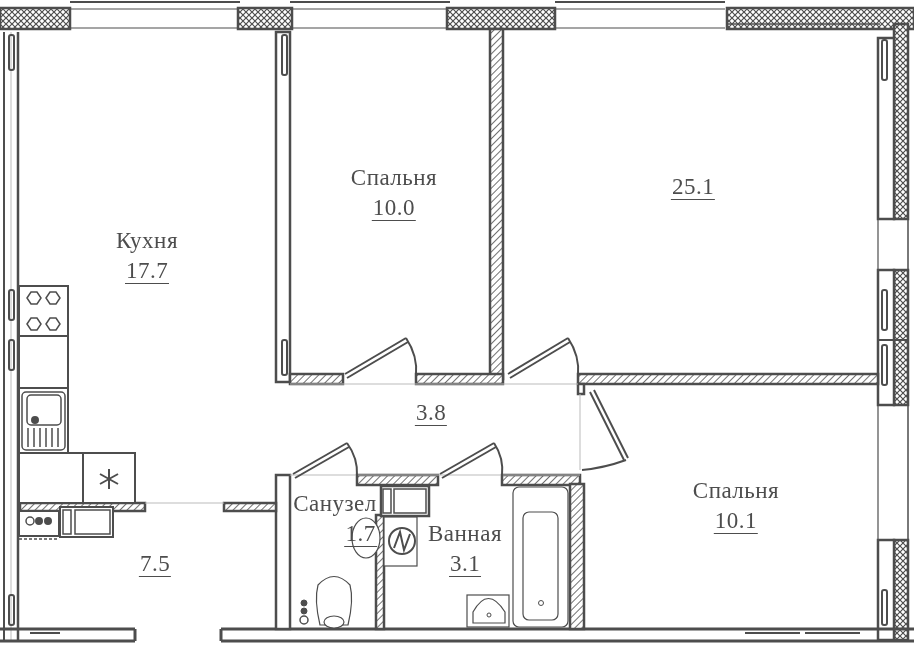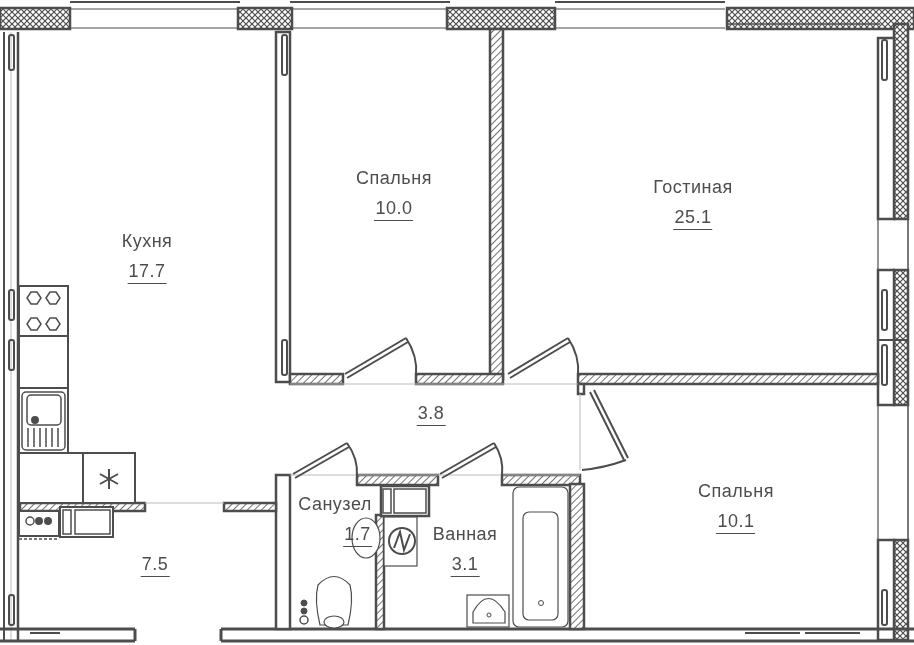--- a/index.html
+++ b/index.html
@@ -1,18 +1,18 @@
 <!DOCTYPE html>
 <html><head>
 <meta charset="utf-8">
 <style>
   html, body { margin:0; padding:0; background:#ffffff; }
   body { width:914px; height:645px; overflow:hidden; position:relative; font-family:"DejaVu Sans", sans-serif; }
   svg { position:absolute; left:0; top:0; }
-  .room-label { position:absolute; text-align:center; color:#4d4d4d; font-family:Liberation Sans, sans-serif; font-size:18px; line-height:30px; transform:translateX(-50%); white-space:nowrap; font-stretch:condensed; letter-spacing:0.5px; }
+  .room-label { position:absolute; text-align:center; color:#4d4d4d; font-family:Liberation Serif, serif; font-size:23px; line-height:30px; transform:translateX(-50%); white-space:nowrap; font-stretch:condensed; letter-spacing:0.5px; }
   .room-label .name { display:block; }
   .room-label .area { display:inline-block; border-bottom:1.5px solid #4d4d4d; line-height:24px; padding:0 1px; }
 </style>
 </head>
 <body>
 
 <svg width="914" height="645" viewBox="0 0 914 645">
   <defs>
     <pattern id="hatch" patternUnits="userSpaceOnUse" width="5" height="5" patternTransform="rotate(45)">
       <rect width="5" height="5" fill="#fff"></rect>
@@ -215,21 +215,20 @@
 
 <div class="room-label" style="left:147px; top:226px;text-align:center;">
   <span class="name">Кухня</span>
   <span class="area">17.7</span>
 </div>
 <div class="room-label" style="left:394px; top:163px;">
   <span class="name">Спальня</span>
   <span class="area">10.0</span>
 </div>
 <div class="room-label" style="left:693px; top:172px;">
-  <span class="name">Гостиная</span>
   <span class="area">25.1</span>
 </div>
 <div class="room-label" style="left:431px; top:398px;">
   <span class="area">3.8</span>
 </div>
 <div class="room-label" style="left:335px; top:489px; text-align:right;">
   <span class="name">Санузел</span>
   <span class="area" style="margin-left:-14px;">1.7</span>
 </div>
 <div class="room-label" style="left:465px; top:519px;">

